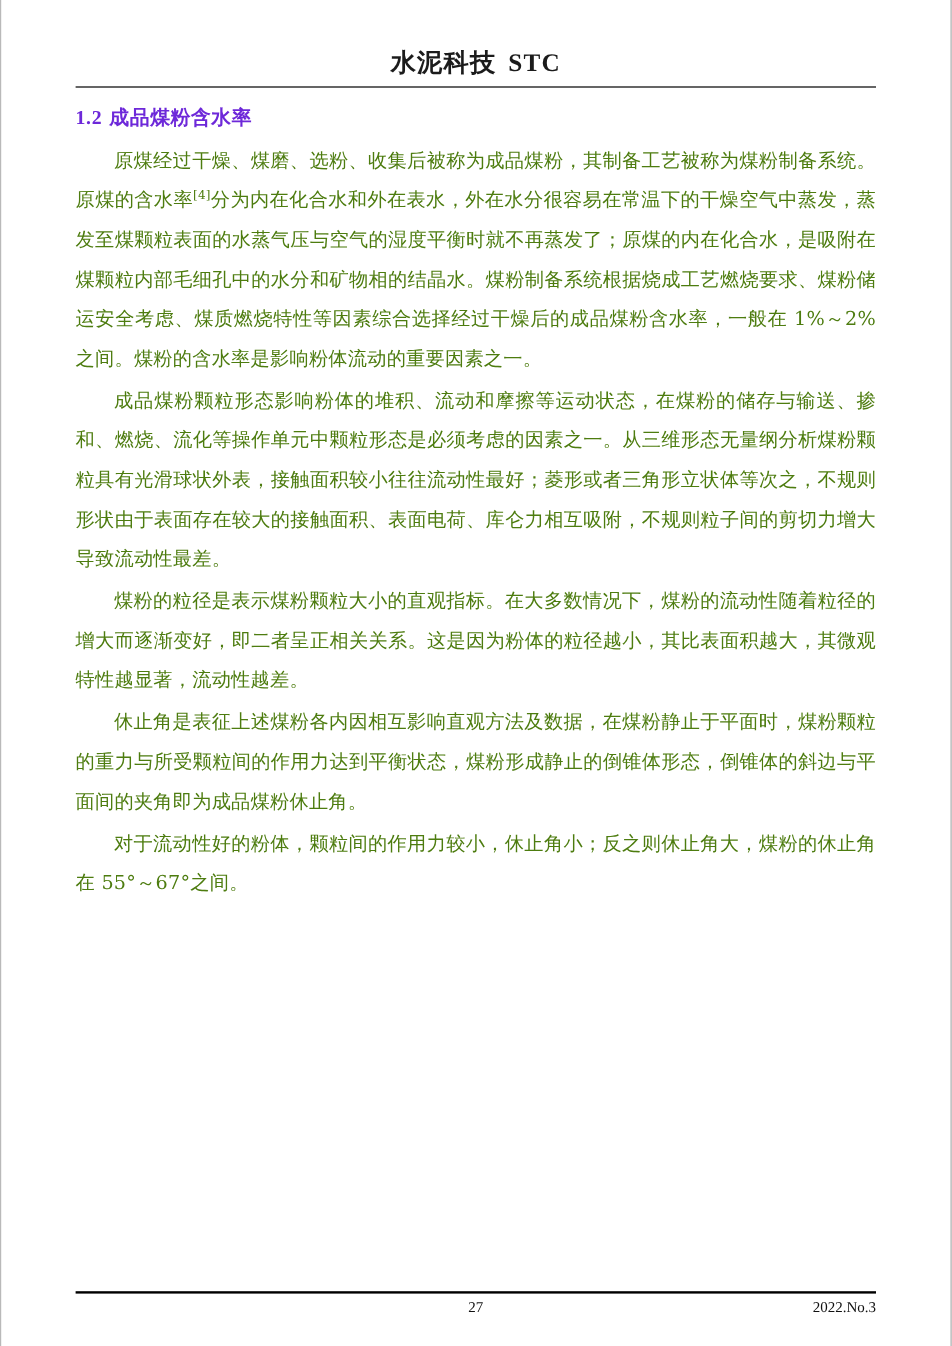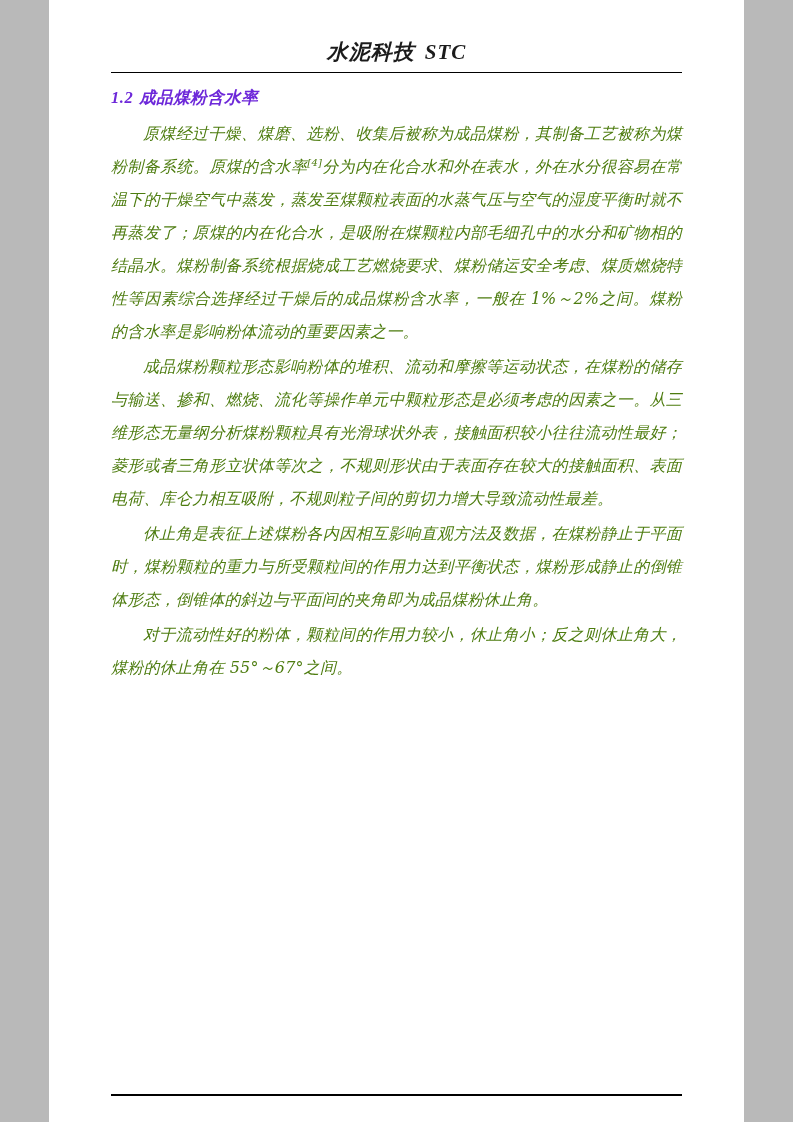--- a/index.html
+++ b/index.html
@@ -2,27 +2,26 @@
 <html><head>
 <meta charset="utf-8">
 <style>
   html, body {
     margin: 0;
     padding: 0;
     background: #b9b9b9;
   }
   .page {
     position: relative;
-    width: 695px;
+    width: 791px;
     height: 1122px;
     background: #ffffff;
     margin: 0 auto;
     box-sizing: border-box;
     overflow: hidden;
-    font-style: italic;
   }
   .page-inner {
     position: absolute;
     left: 62px;
     right: 62px;
     top: 38px;
     bottom: 30px;
   }
   
   .header {
@@ -118,22 +117,27 @@
       <span class="title-cn">水泥科技</span><span class="title-en">STC</span>
     </div>
     <div class="header-rule"></div>
 
     <h2 class="section-heading">
       <span class="num">1.2</span><span>成品煤粉含水率</span>
     </h2>
     <p class="body"><span>原煤经过干燥、煤磨、选粉、收集后被称为成品煤粉，其制备工艺被称为煤粉制备系统。原煤的含水率<sup>[4]</sup>分为内在化合水和外在表水，外在水分很容易在常温下的干燥空气中蒸发，蒸发至煤颗粒表面的水蒸气压与空气的湿度平衡时就不再蒸发了；原煤的内在化合水，是吸附在煤颗粒内部毛细孔中的水分和矿物相的结晶水。煤粉制备系统根据烧成工艺燃烧要求、煤粉储运安全考虑、煤质燃烧特性等因素综合选择经过干燥后的成品煤粉含水率，一般在 1%～2%之间。煤粉的含水率是影响粉体流动的重要因素之一。</span></p>
 
     <p class="body"><span>成品煤粉颗粒形态影响粉体的堆积、流动和摩擦等运动状态，在煤粉的储存与输送、掺和、燃烧、流化等操作单元中颗粒形态是必须考虑的因素之一。从三维形态无量纲分析煤粉颗粒具有光滑球状外表，接触面积较小往往流动性最好；菱形或者三角形立状体等次之，不规则形状由于表面存在较大的接触面积、表面电荷、库仑力相互吸附，不规则粒子间的剪切力增大导致流动性最差。</span></p>
+    <p class="body"><span>煤粉的粒径是表示煤粉颗粒大小的直观指标。在大多数情况下，煤粉的流动性随着粒径的增大而逐渐变好，即二者呈正相关关系。这是因为粉体的粒径越小，其比表面积越大，其微观特性越显著，流动性越差。</span></p>
 
     <p class="body"><span>休止角是表征上述煤粉各内因相互影响直观方法及数据，在煤粉静止于平面时，煤粉颗粒的重力与所受颗粒间的作用力达到平衡状态，煤粉形成静止的倒锥体形态，倒锥体的斜边与平面间的夹角即为成品煤粉休止角。</span></p>
     <p class="body"><span>对于流动性好的粉体，颗粒间的作用力较小，休止角小；反之则休止角大，煤粉的休止角在 55°～67°之间。</span></p>
 
   </div>
 
   <div class="footer">
     <div class="footer-rule"></div>
+    <div class="footer-row">
+      <span class="footer-page">27</span>
+      <span class="footer-issue">2022.No.3</span>
+    </div>
   </div>
 </div>
 
 </body></html>

